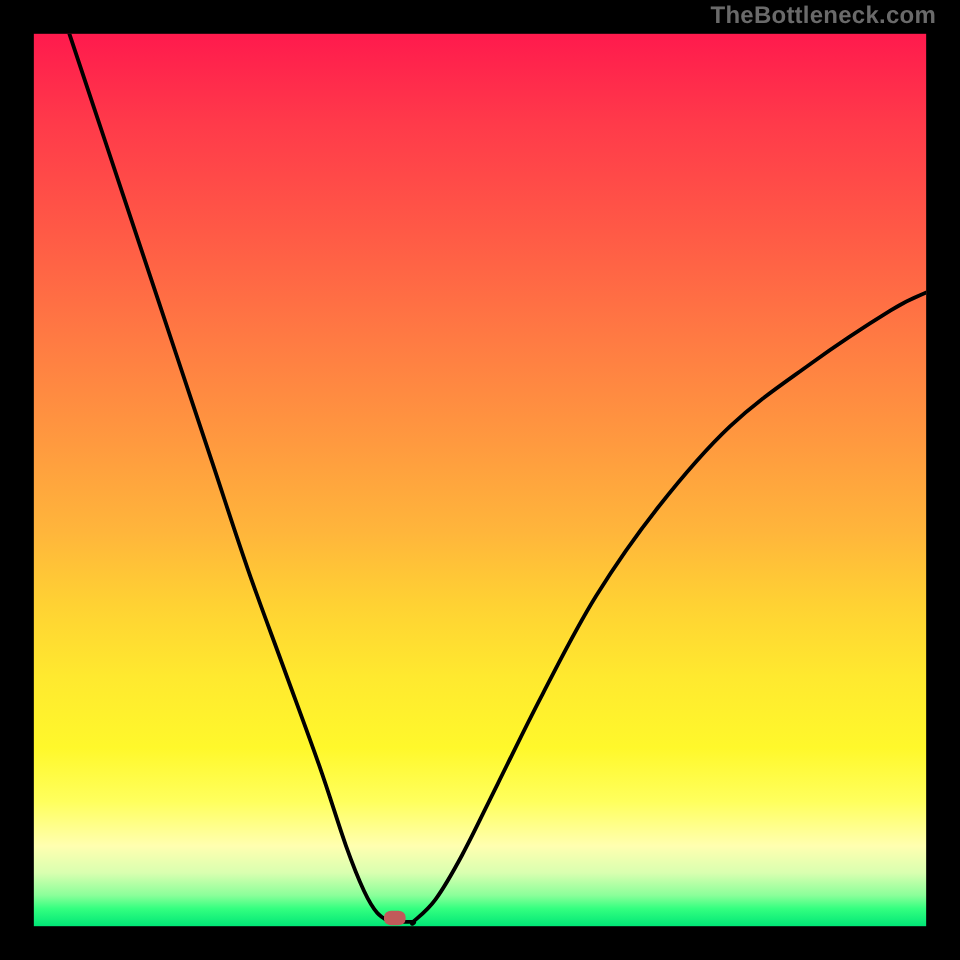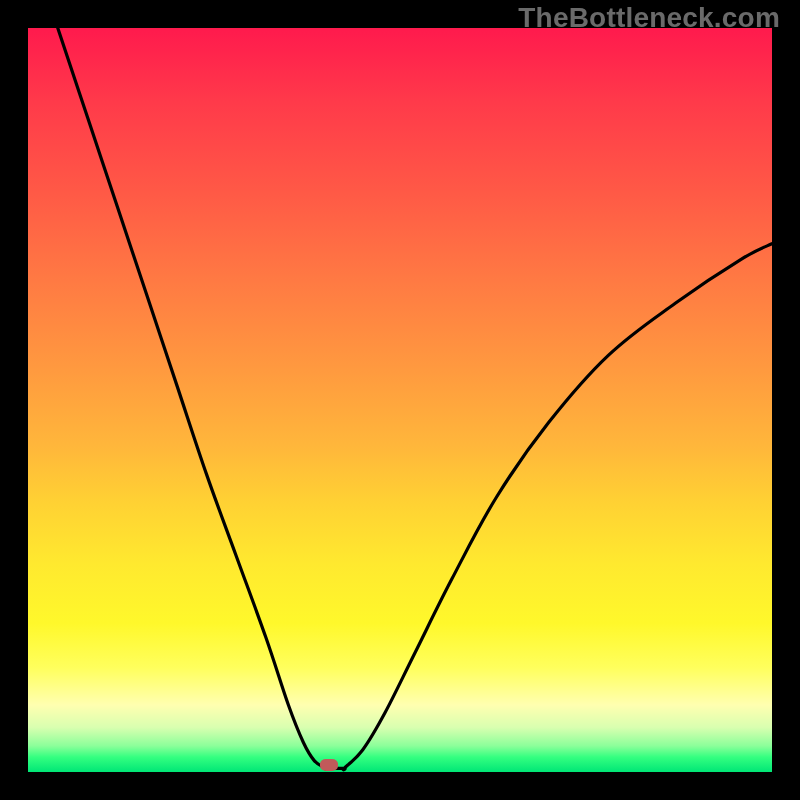--- a/index.html
+++ b/index.html
@@ -17,21 +17,21 @@
     top: 0;
     width: 800px;
     height: 800px;
     background: #000;
   }
   .watermark {
     position: absolute;
     top: 2px;
     right: 20px;
     color: #6a6a6a;
-    font-size: 28px;
+    font-size: 20px;
     font-weight: bold;
     letter-spacing: 0.2px;
     user-select: none;
     z-index: 5;
   }
   .plot {
     position: absolute;
     left: 28px;
     top: 28px;
     width: 744px;

